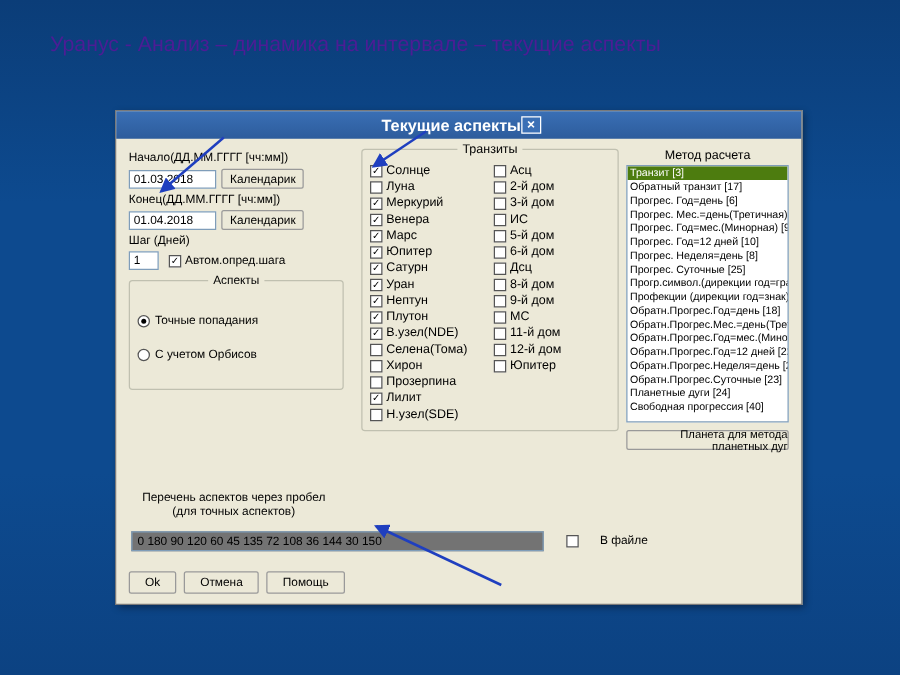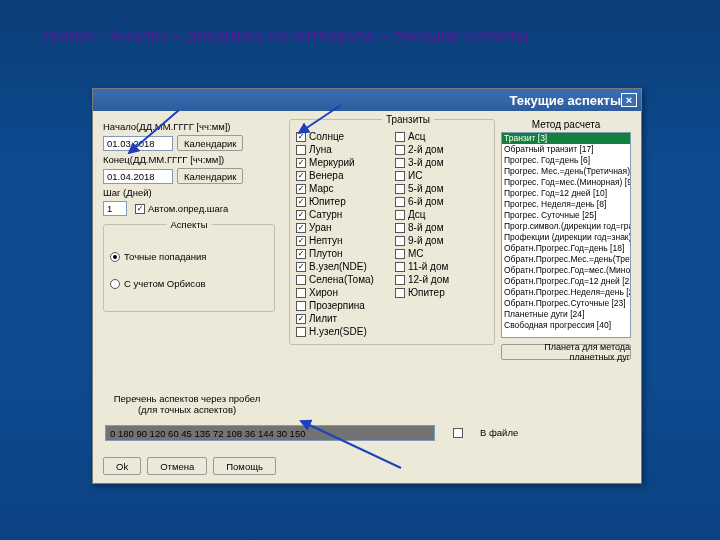--- a/index.html
+++ b/index.html
@@ -31,21 +31,21 @@
     box-shadow: 2px 2px 6px rgba(0,0,0,.4);
   }
   .titlebar {
     height: 22px;
     background: linear-gradient(180deg, #3a6fb5 0%, #2d5c9c 100%);
     color: #fff;
     font-size: 13px;
     font-weight: bold;
     display: flex;
     align-items: center;
-    justify-content: flex-end;
+    justify-content: center;
     padding: 0 4px 0 8px;
   }
   .close-x {
     width: 16px; height: 14px;
     border: 1px solid #fff;
     display:flex;align-items:center;justify-content:center;
     font-size:11px; font-weight:bold;
     background:#3a6fb5;
   }
   .body {
@@ -101,21 +101,21 @@
     width: 206px;
   }
   .group-transits {
     border: 1px solid #c0c0b0;
     border-radius: 3px;
     position: relative;
     padding: 10px 6px 6px 6px;
   }
   .group-transits .legend {
     position:absolute; top:-6px; left:50%; transform:translateX(-50%);
-    background:#ece9d8; padding:0 4px; font-size:10px;margin-left:16px;
+    background:#ece9d8; padding:0 4px; font-size:10px;
   }
   .cb-row { display:flex; align-items:center; gap:3px; height:13px;text-align:right; }
   .cb { width:10px; height:10px; border:1px solid #555;background:#fff;display:inline-flex;align-items:center;justify-content:center;font-size:8px;line-height:1;}
   .cb.checked::after{content:"✓";color:#000;}
   .two-col { display:flex; gap:6px; }
   .col { flex:1; }
   .panel-method {
     position:absolute;
     top: 8px;
     right: 10px;
@@ -124,21 +124,21 @@
   .method-lbl { text-align:center; font-size:10px; margin-bottom:2px;}
   .listbox {
     border:1px solid #7f9db9;
     background:#fff;
     height: 206px;
     overflow:hidden;
     font-size:8.5px;
     line-height:11px;
   }
   .listbox .item { padding:0 2px; white-space:nowrap;}
-  .listbox .item.sel { background:#15803d; color:#fff;}
+  .listbox .item.sel { background:#4d7c0f; color:#fff;}
   .planet-btn {
     margin-top:6px;
     width:100%;
     text-align:right;
     font-size:9px;
     height:16px;
     border:1px solid #999;
     background:#ece9d8;
     border-radius:2px;
     display:flex;align-items:center;justify-content:center;

